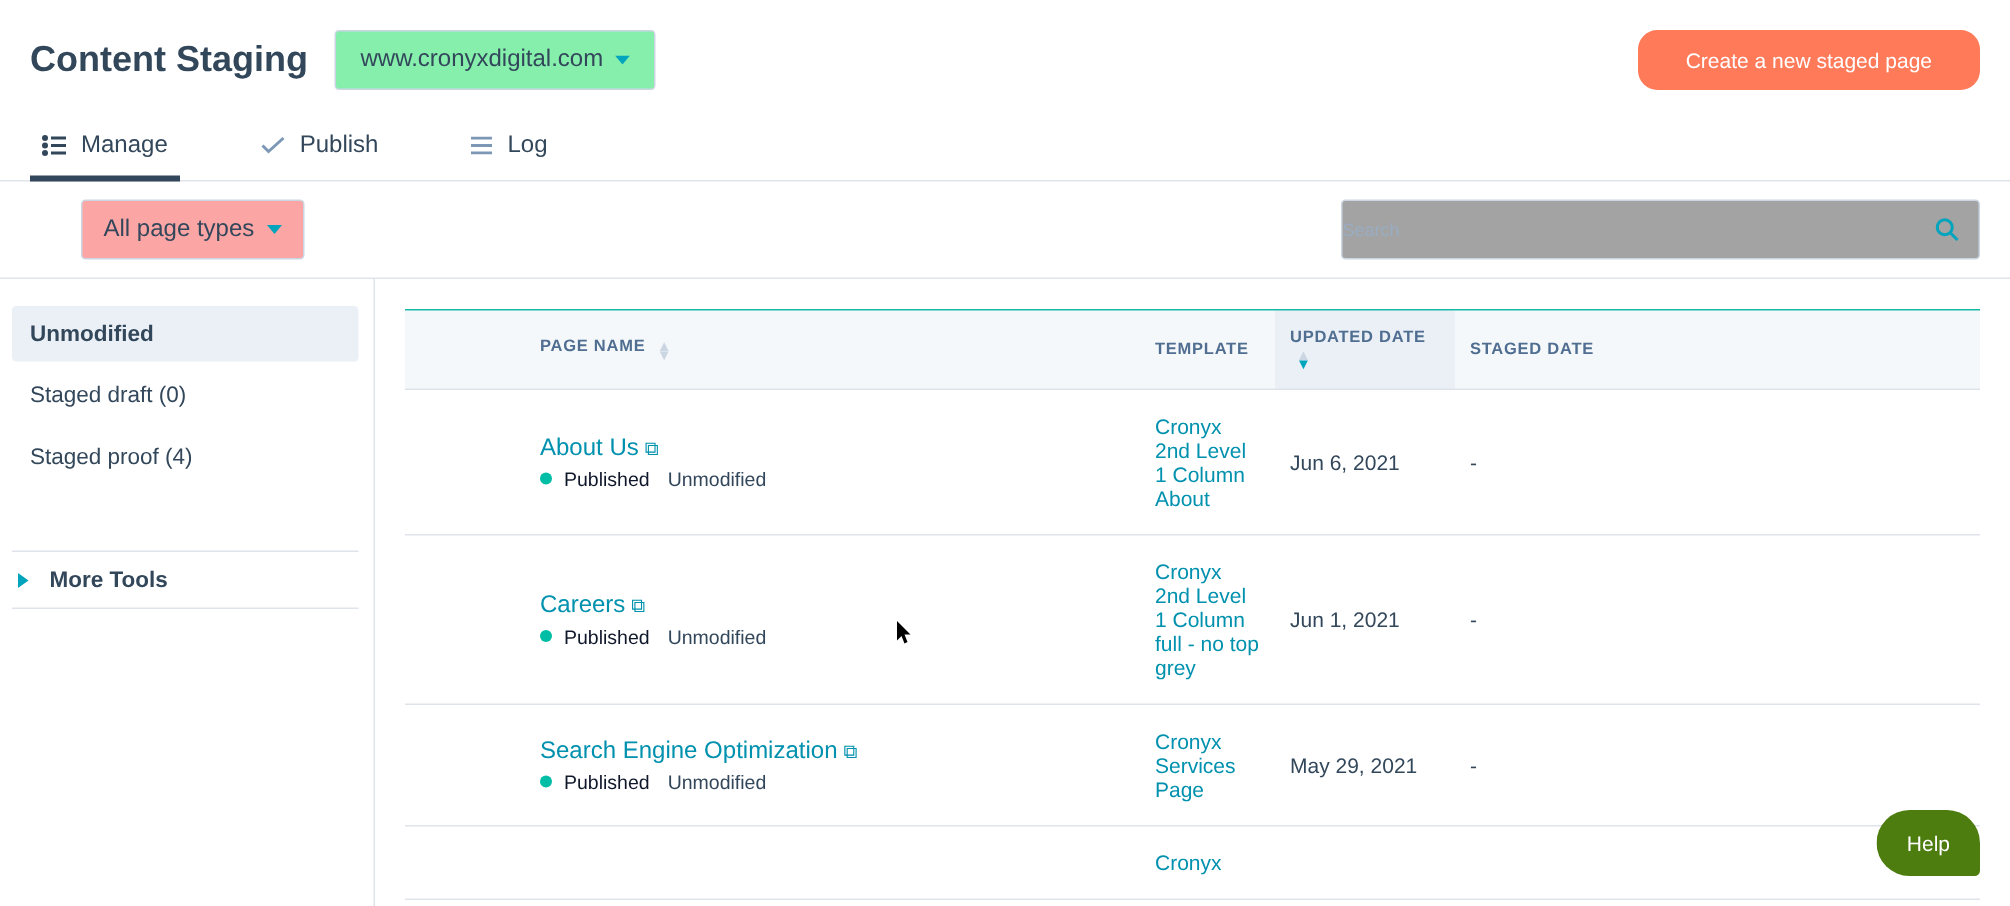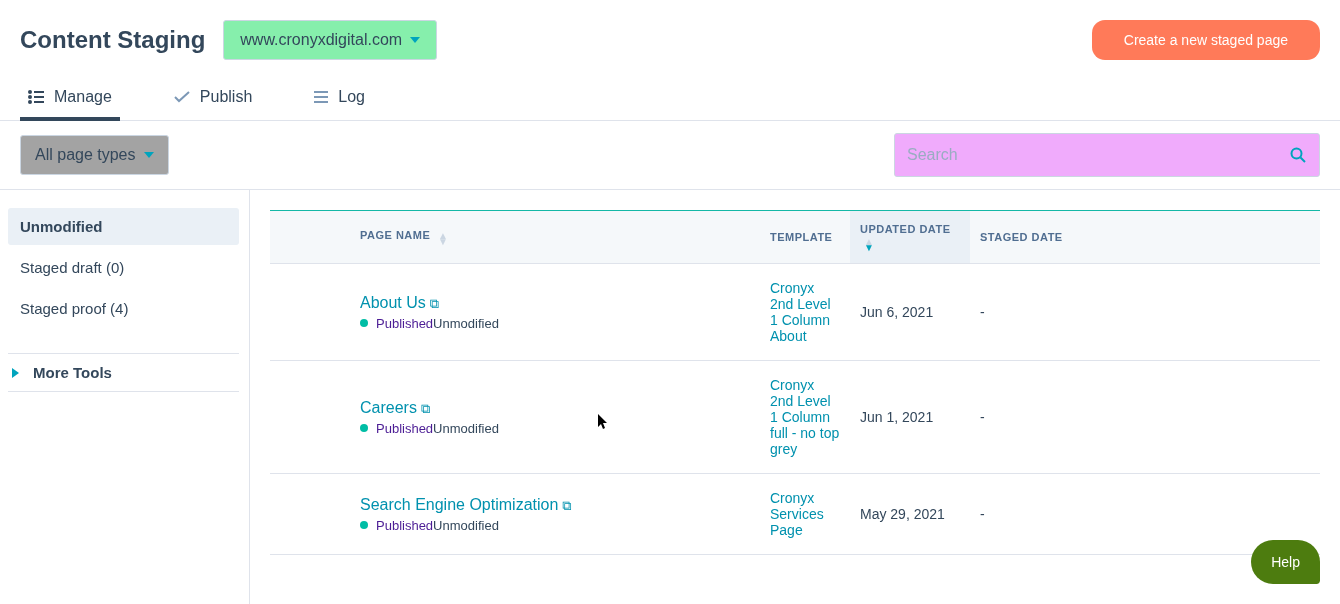--- a/index.html
+++ b/index.html
@@ -10,51 +10,51 @@
   .domain-dropdown { display: inline-flex; align-items: center; border: 1px solid #cbd6e2; border-radius: 3px; padding: 10px 16px; font-size: 16px; color: #33475b; cursor: pointer; background: #86efac; }
   .domain-dropdown .caret { margin-left: 8px; color: #00a4bd; }
   .create-btn { margin-left: auto; background: #ff7a59; color: #fff; border: none; border-radius: 13px; padding: 12px 32px; font-size: 14px; cursor: pointer; font-weight: 400; }
   
   .tabs { display: flex; padding: 0 20px; margin-top: 18px; border-bottom: 1px solid #dfe3eb; gap: 46px; }
   .tab { display: flex; align-items: center; padding: 10px 8px 14px 8px; font-size: 16px; color: #33475b; cursor: pointer; position: relative; }
   .tab.active::after { content: ""; position: absolute; left: 0; right: 0; bottom: -1px; height: 4px; background: #33475b; }
   .tab .ticon { margin-right: 10px; display: inline-flex; }
   
   .filter-row { display: flex; align-items: center; padding: 12px 20px; border-bottom: 1px solid #dfe3eb; }
-  .type-dropdown { display: inline-flex; align-items: center; border: 1px solid #cbd6e2; border-radius: 3px; padding: 10px 14px; font-size: 16px; background: #a3a3a3; cursor: pointer;}
+  .type-dropdown { display: inline-flex; align-items: center; border: 1px solid #cbd6e2; border-radius: 3px; padding: 10px 14px; font-size: 16px; background: #fca5a5; cursor: pointer; margin-left: 34px;}
   .type-dropdown .caret { margin-left: 8px; color: #00a4bd; }
   .search-wrap { margin-left: auto; position: relative; width: 426px; }
-  .search-input { width: 100%; padding: 12px 40px 12px 12px; border: 1px solid #cbd6e2; border-radius: 3px; font-size: 16px; background: #f0abfc; color: #33475b; }
+  .search-input { width: 100%; padding: 12px 40px 12px 0; border: 1px solid #cbd6e2; border-radius: 3px; font-size: 12px; background: #a3a3a3; color: #33475b; }
   .search-input::placeholder { color: #99acc2; }
   .search-icon { position: absolute; right: 14px; top: 50%; transform: translateY(-50%); color: #00a4bd; }
   
   .content { display: flex; height: calc(604px - 170px); }
   .sidebar { width: 250px; border-right: 1px solid #dfe3eb; padding: 18px 10px 0 8px; }
   .side-item { padding: 10px 12px; font-size: 15px; cursor: pointer; border-radius: 3px; margin-bottom: 4px; }
   .side-item.active { background: #eaf0f6; font-weight: 600; }
-  .side-more { margin-top: 26px; padding: 10px 4px; font-size: 15px; font-weight: 600; cursor: pointer; display: flex; align-items: center; border-top:1px solid #dfe3eb; border-bottom:1px solid #dfe3eb;}
+  .side-more { margin-top: 44px; padding: 10px 4px; font-size: 15px; font-weight: 600; cursor: pointer; display: flex; align-items: center; border-top:1px solid #dfe3eb; border-bottom:1px solid #dfe3eb;}
   .side-more .chev { color: #00a4bd; margin-right: 14px; }
   
   .table-wrap { flex: 1; padding: 20px 20px 0 20px; overflow-y: auto; }
   table { width: 100%; border-collapse: collapse; }
   thead th { text-align: left; font-size: 11px; font-weight: 600; color: #506e91; letter-spacing: 0.5px; padding: 12px 10px; border-bottom: 1px solid #dfe3eb; border-top:1px solid #14b8a6; background: #f5f8fa; text-transform: uppercase; }
   thead th.sortable .sort-icon { margin-left: 4px; color: #cbd6e2; font-size: 10px; display:inline-flex; flex-direction: column; line-height:6px;}
   thead th.sorted-active { background: #eaf0f6; }
   thead th.sorted-active .sort-down { color: #00a4bd; }
   tbody td { padding: 16px 10px; border-bottom: 1px solid #dfe3eb; vertical-align: middle; font-size: 14px; }
   .col-check { width: 80px; }
   .col-name { width: 410px; }
   .col-template { width: 90px; }
   .col-updated { width: 120px; }
   .col-staged { width: auto; }
   .page-link { color: #0091ae; font-weight: 400; font-size: 16px; text-decoration: none; }
   .ext-icon { color: #0091ae; margin-left: 4px; font-size: 13px;}
   .status-line { display: flex; align-items: center; margin-top: 4px; font-size: 13px; }
   .dot { width: 8px; height: 8px; border-radius: 50%; background: #00bda5; margin-right: 8px; }
-  .status-pub { color: #4c1d95; }
+  .status-pub { color: #0f172a; margin-right: 12px; }
   .status-mod { color: #33475b; }
   .template-link { color: #0091ae; font-size: 14px; word-break: break-word; display: block; max-width: 70px; }
   .date-cell { color: #33475b; }
   
   .help-btn { position: fixed; right: 20px; bottom: 20px; background: #4d7c0f; color: #fff; border-radius: 24px 24px 4px 24px; padding: 14px 20px; font-size: 14px; cursor: pointer; }
   
   .cursor-fake { position: absolute; left: 598px; top: 414px; pointer-events:none; }
   
   svg { display: block; }
 </style>
@@ -212,20 +212,29 @@
               <span class="status-pub">Published</span>
               <span class="status-mod">Unmodified</span>
             </div>
           </td>
           <td>
               <a class="template-link">Cronyx Services Page</a>
             </td>
           <td class="date-cell">May 29, 2021</td>
           <td class="date-cell">-</td>
         </tr>
+        <tr>
+          <td></td>
+          <td></td>
+          <td>
+              <a class="template-link">Cronyx</a>
+            </td>
+          <td></td>
+          <td></td>
+        </tr>
       </tbody>
     </table>
   </div>
 </div>
 
 <div class="help-btn">Help</div>
 
 <div class="cursor-fake">
   <svg width="12" height="16" viewBox="0 0 12 16">
       <path d="M0 0 L0 13 L3 10 L5 15 L7 14 L5 9 L9 9 Z" fill="#000"></path>

